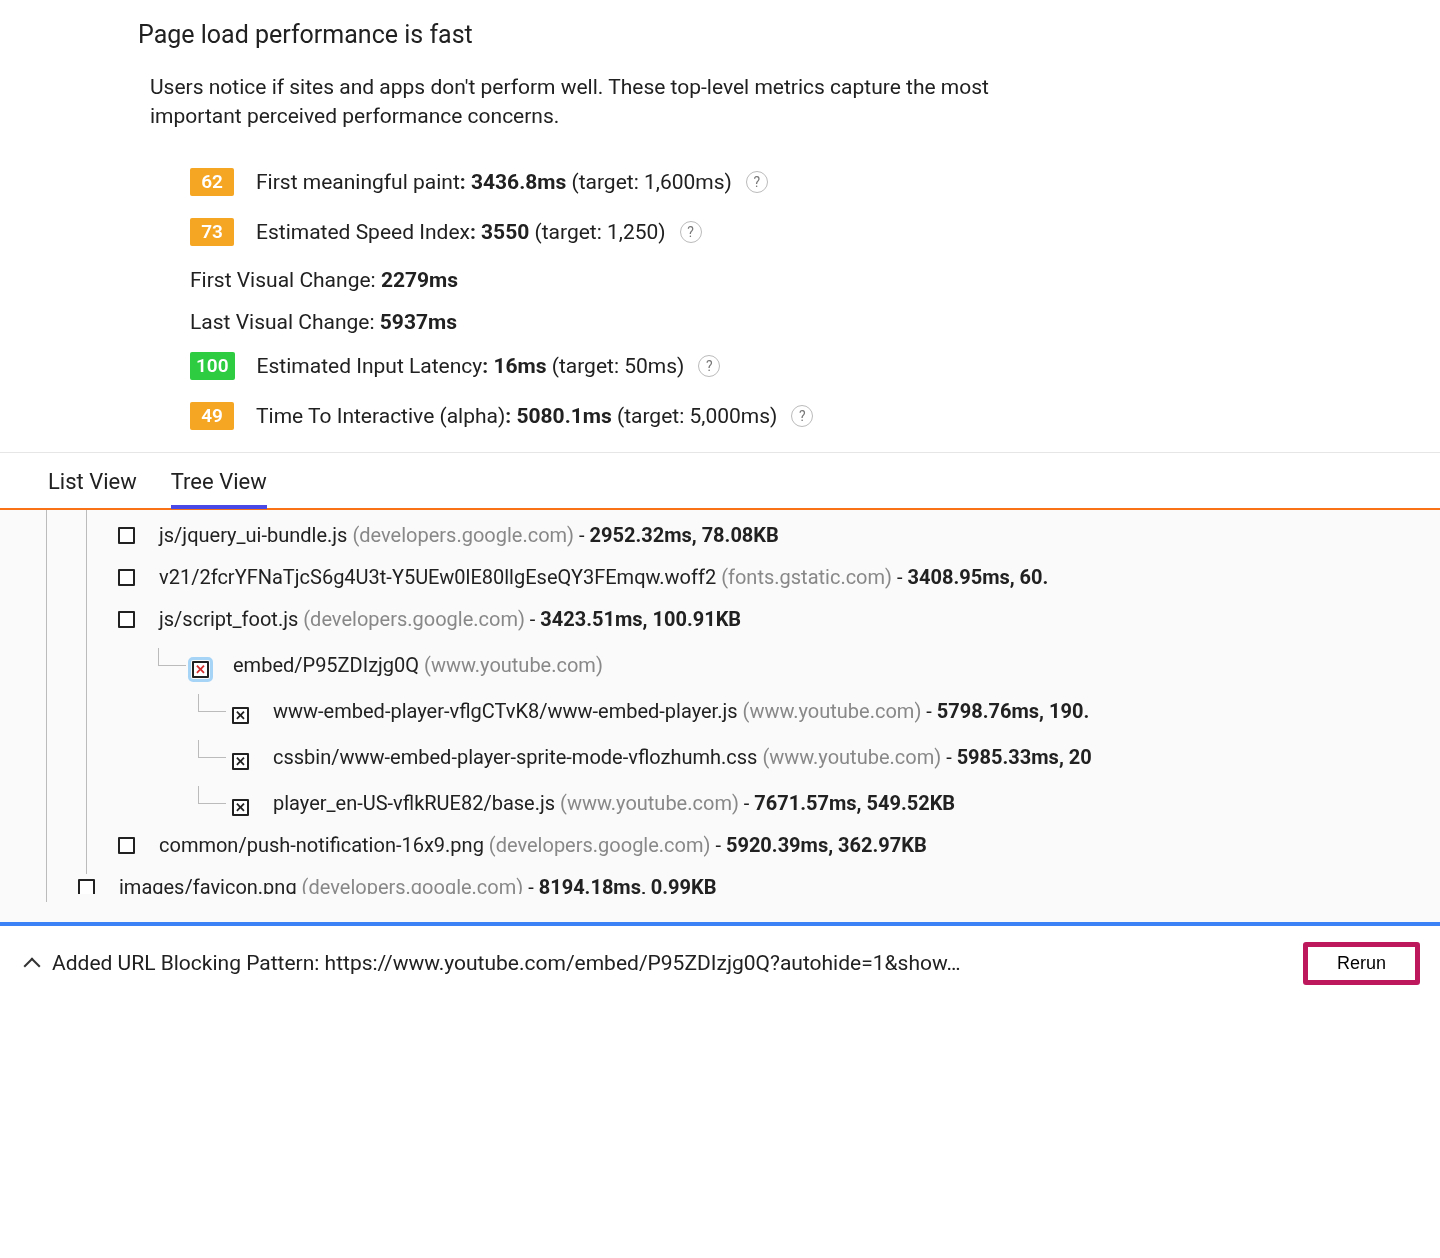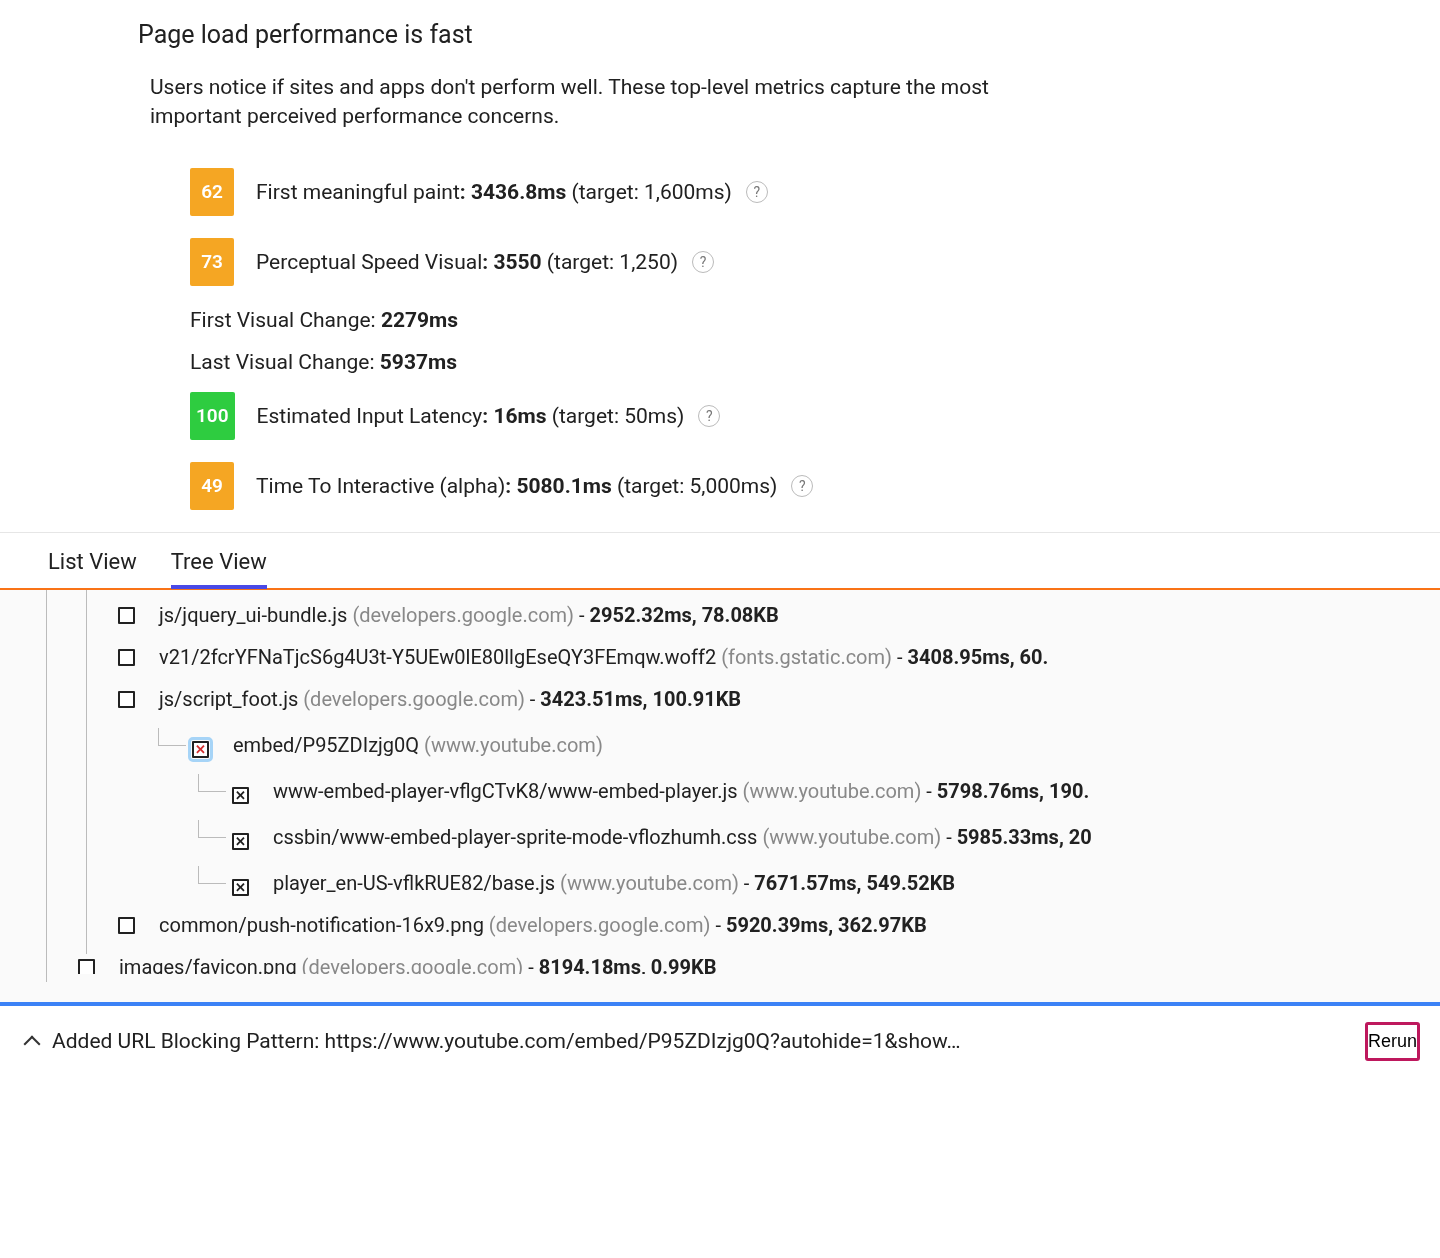--- a/index.html
+++ b/index.html
@@ -37,21 +37,21 @@
     display: flex;
     align-items: center;
     margin-bottom: 22px;
     font-size: 21px;
   }
   .score-badge {
     display: inline-flex;
     align-items: center;
     justify-content: center;
     min-width: 44px;
-    height: 48px;
+    height: 28px;
     padding: 0 6px;
     color: #fff;
     font-weight: 600;
     font-size: 19px;
     border-radius: 2px;
     margin-right: 22px;
   }
   .badge-orange { background: #f5a623; }
   .badge-green { background: #2ecc40; }
   .metric-label { color: #212121; }
@@ -181,23 +181,23 @@
     margin-top: 6px;
     cursor: pointer;
   }
   .footer-text {
     flex: 1;
     white-space: nowrap;
     overflow: hidden;
     text-overflow: ellipsis;
   }
   .rerun-btn {
-    border: 3px solid #be185d;
+    border: 5px solid #be185d;
     background: #fff;
-    padding: 6px 0;
+    padding: 6px 29px;
     font-size: 18px;
     border-radius: 3px;
     cursor: pointer;
   }
 </style>
 </head>
 <body>
 
 <div class="top-section">
   <h1 class="page-title">Page load performance is fast</h1>
@@ -205,21 +205,21 @@
 </div>
 
 <div class="metrics" id="metrics-container">
     <div class="metric-row">
       <span class="score-badge badge-orange">62</span>
       <span><span class="metric-label">First meaningful paint</span><span class="metric-value">: 3436.8ms</span> <span class="metric-target">(target: 1,600ms)</span></span>
       <span class="help-icon">?</span>
     </div>
     <div class="metric-row">
       <span class="score-badge badge-orange">73</span>
-      <span><span class="metric-label">Perceptual Speed Visual</span><span class="metric-value">: 3550</span> <span class="metric-target">(target: 1,250)</span></span>
+      <span><span class="metric-label">Estimated Speed Index</span><span class="metric-value">: 3550</span> <span class="metric-target">(target: 1,250)</span></span>
       <span class="help-icon">?</span>
     </div>
     <div class="sub-metric"><span>First Visual Change:</span> <span class="metric-value">2279ms</span></div>
     <div class="sub-metric"><span>Last Visual Change:</span> <span class="metric-value">5937ms</span></div>
     <div class="metric-row">
       <span class="score-badge badge-green">100</span>
       <span><span class="metric-label">Estimated Input Latency</span><span class="metric-value">: 16ms</span> <span class="metric-target">(target: 50ms)</span></span>
       <span class="help-icon">?</span>
     </div>
     <div class="metric-row">

